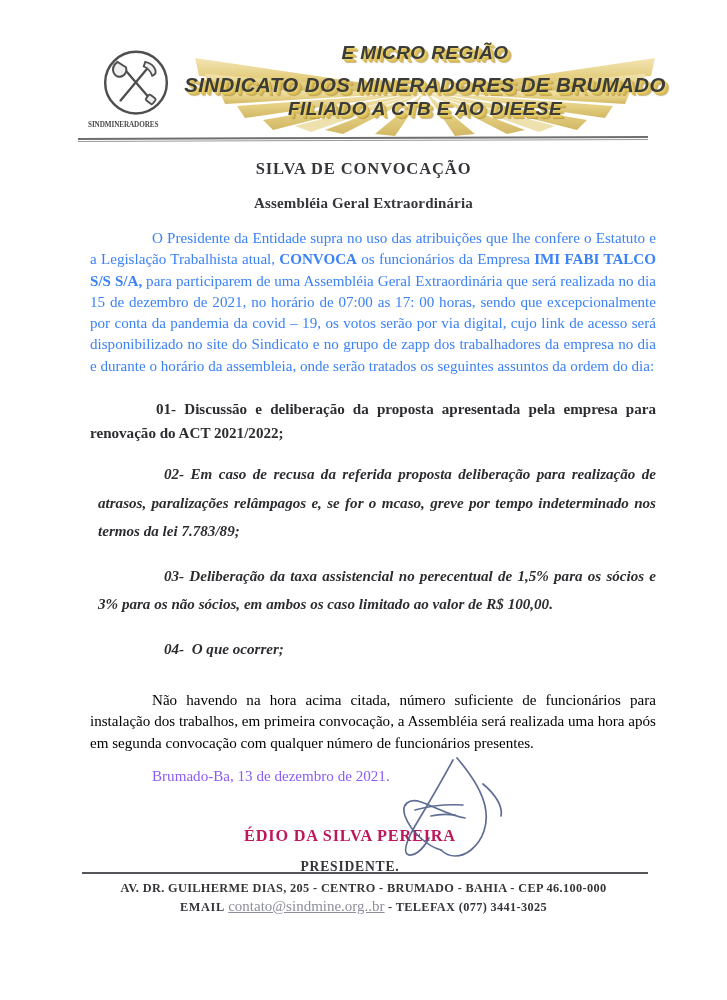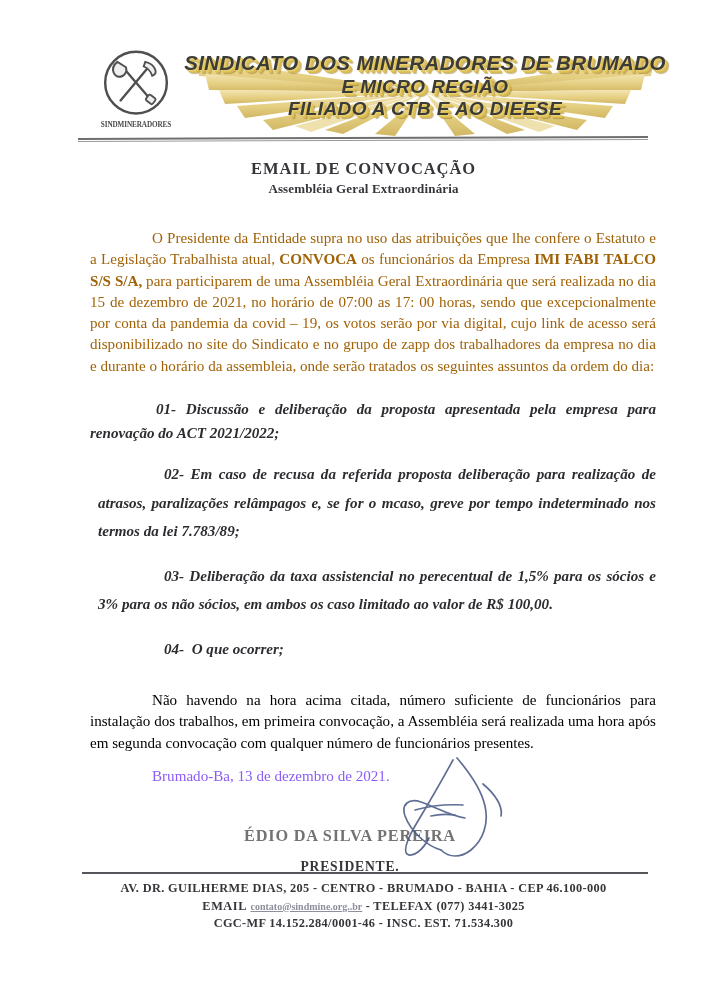--- a/index.html
+++ b/index.html
@@ -25,21 +25,20 @@
     top: 40px;
     width: 727px;
     height: 105px;
   }
   .logo-wrap {
     position: absolute;
     left: 88px;
     top: 8px;
     width: 96px;
     height: 92px;
-    text-align: center;
   }
   .logo-emblem {
     width: 78px;
     height: 74px;
     margin: 0 auto;
     display: block;
   }
   .logo-caption {
     font-family: "Liberation Serif", "DejaVu Serif", serif;
     font-weight: bold;
@@ -119,40 +118,40 @@
   .doc-title .t1 {
     font-family: "Liberation Serif", "DejaVu Serif", serif;
     font-weight: bold;
     font-size: 16.5px;
     letter-spacing: 0.9px;
     color: #35353a;
   }
   .doc-title .t2 {
     font-family: "Liberation Serif", "DejaVu Serif", serif;
     font-weight: bold;
-    font-size: 13px;
+    font-size: 15px;
     letter-spacing: 0.15px;
     color: #35353a;
-    margin-top: 2px;
+    margin-top: 16px;
   }
 
   
   .body-wrap {
     position: absolute;
     left: 90px;
     top: 228px;
     width: 566px;
   }
   p.para {
     margin: 0;
     font-size: 15.1px;
     line-height: 21.3px;
     text-align: justify;
     text-justify: inter-word;
-    color: #a16207;
+    color: #3b82f6;
     text-indent: 62px;
   }
   p.para b { font-weight: bold; }
 
   .items { margin-top: 20px; }
   .item {
     margin: 0 0 0 0;
     font-size: 15.1px;
     line-height: 28.5px;
     text-align: justify;
@@ -161,21 +160,21 @@
   }
   .item.bold-only {
     font-weight: bold;
     line-height: 24px;
   }
   .item.bold-italic {
     font-weight: bold;
     font-style: italic;
     margin-left: 8px;
   }
-  .item-gap-1 { margin-top: 0px; font-style: italic; }
+  .item-gap-1 { margin-top: 0px; }
   .item-gap-2 { margin-top: 15px; }
   .item-gap-3 { margin-top: 16px; }
   .item-gap-4 { margin-top: 16px; }
 
   p.closing {
     margin: 0;
     margin-top: 27px;
     font-size: 15.1px;
     line-height: 21.3px;
     text-align: justify;
@@ -199,21 +198,21 @@
   .sig-names {
     margin-top: 40px;
     text-align: center;
     padding-right: 46px;
   }
   .sig-name {
     font-family: "Liberation Serif", "DejaVu Serif", serif;
     font-weight: bold;
     font-size: 16.3px;
     letter-spacing: 0.8px;
-    color: #737373;
+    color: #be185d;
   }
   .sig-role {
     font-family: "Liberation Serif", "DejaVu Serif", serif;
     font-weight: bold;
     font-size: 13.6px;
     letter-spacing: 0.8px;
     color: #35353a;
     margin-top: 13px;
   }
   .signature-ink {
@@ -245,25 +244,25 @@
   }
   .fl {
     font-family: "Liberation Serif", "DejaVu Serif", serif;
     font-weight: bold;
     font-size: 12.3px;
     letter-spacing: 0.35px;
     color: #35353a;
     line-height: 17.5px;
   }
   .fl .email-link {
-    font-weight: bold;
+    font-weight: normal;
     color: #8e8f9c;
     text-decoration: underline;
     letter-spacing: 0;
-    font-size: 10px;
+    font-size: 15px;
   }
   .fl .lbl { letter-spacing: 0.6px; }
 </style>
 </head>
 <body>
 
 <div class="page">
 
   <div class="letterhead">
 
@@ -308,34 +307,34 @@
             <polygon points="250,46 200,88 220,90"></polygon>
             <polygon points="250,46 300,88 280,90"></polygon>
           </g>
           <g fill="#e0c45e" opacity="0.5">
             <polygon points="250,46 120,80 136,86"></polygon>
             <polygon points="250,46 380,80 364,86"></polygon>
           </g>
         </svg>
       </div>
       <div class="banner-lines">
+        <div class="bl bl2">E MICRO REGIÃO</div>
         <div class="bl bl1">SINDICATO DOS MINERADORES DE BRUMADO</div>
-        <div class="bl bl2">E MICRO REGIÃO</div>
         <div class="bl bl3">FILIADO A CTB E AO DIEESE</div>
       </div>
     </div>
   </div>
 
   <div class="rule-top">
     <div class="r1"></div>
       <div class="r2"></div>
   </div>
 
   <div class="doc-title">
-    <div class="t1">EMAIL DE CONVOCAÇÃO</div>
+    <div class="t1">SILVA DE CONVOCAÇÃO</div>
     <div class="t2">Assembléia Geral Extraordinária</div>
   </div>
 
   <div class="body-wrap">
 
     <p class="para"><span>O Presidente da Entidade supra no uso das atribuições que lhe confere o Estatuto e a Legislação Trabalhista atual, </span><b>CONVOCA</b><span> os funcionários da Empresa </span><b>IMI FABI TALCO S/S S/A,</b><span> para participarem de uma Assembléia Geral Extraordinária que será realizada no dia 15 de dezembro de 2021, no horário de 07:00 as 17: 00 horas, sendo que excepcionalmente por conta da pandemia da covid – 19, os votos serão por via digital, cujo link de acesso será disponibilizado no site do Sindicato e no grupo de zapp dos trabalhadores da empresa no dia e durante o horário da assembleia, onde serão tratados os seguintes assuntos da ordem do dia:</span></p>
 
     <div class="items">
 
       <p class="item bold-only item-gap-1"><span>01-</span> <span>Discussão e deliberação da proposta   apresentada pela empresa para renovação do ACT 2021/2022;</span></p>
@@ -371,16 +370,15 @@
     </div>
   </div>
 
   <div class="rule-bottom">
     <div class="rb1"></div>
   </div>
 
   <div class="footer">
     <div class="fl">AV. DR. GUILHERME DIAS, 205 - CENTRO - BRUMADO - BAHIA - CEP 46.100-000</div>
     <div class="fl"><span class="lbl">EMAIL</span> <a class="email-link" href="#">contato@sindmine.org..br</a> <span>- TELEFAX (077) 3441-3025</span></div>
-    <div class="fl">CGC-MF 14.152.284/0001-46 - INSC. EST. 71.534.300</div>
   </div>
 
 </div>
 
 </body></html>

